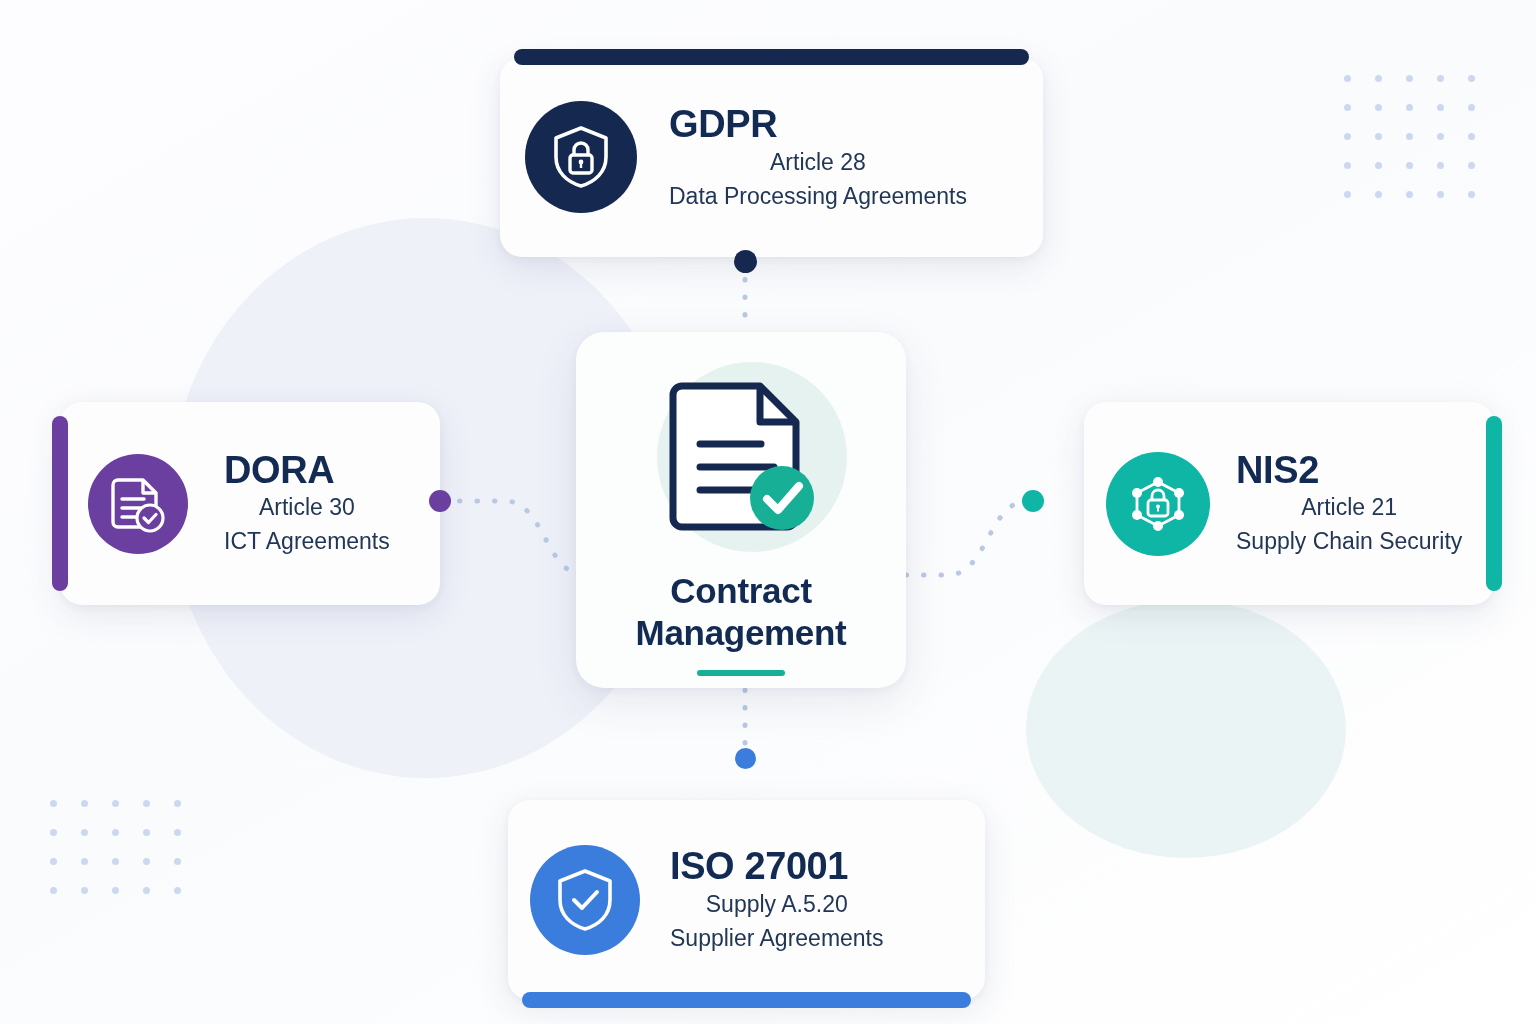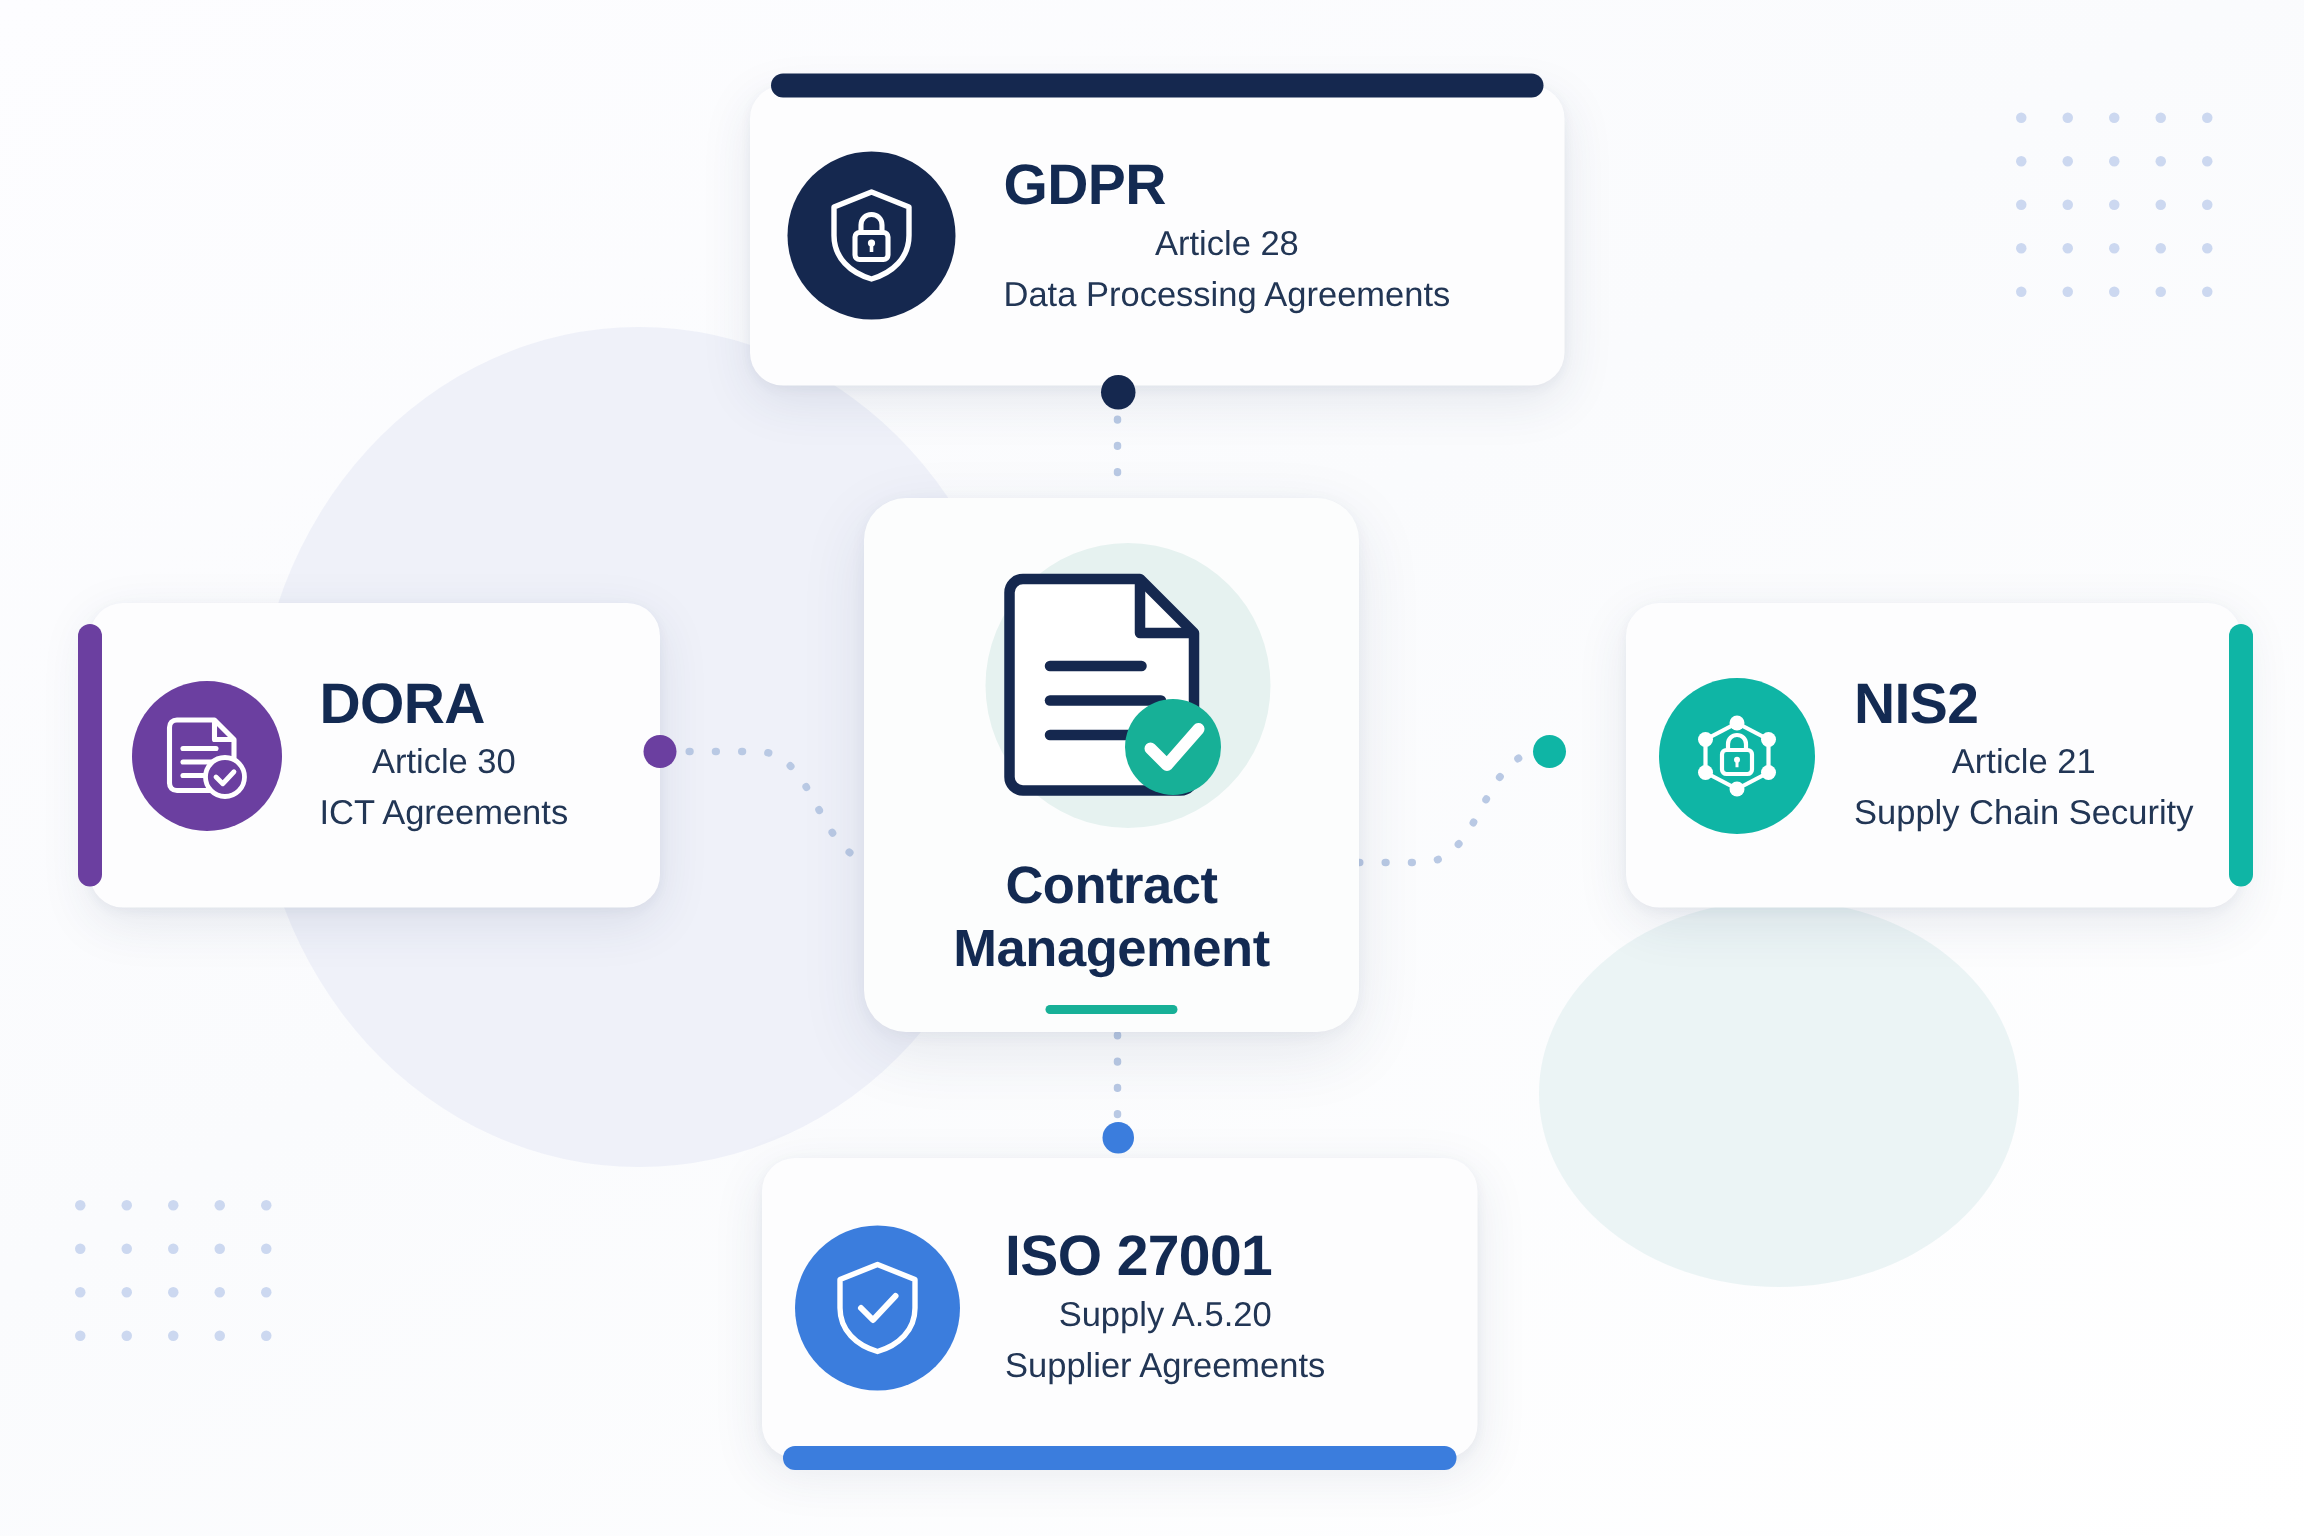--- a/index.html
+++ b/index.html
@@ -165,35 +165,35 @@
   #card-gdpr .card-text { margin-left: 32px; margin-top: 4px; }
 
   #card-dora {
     left: 60px;
     top: 402px;
     width: 380px;
     height: 203px;
     padding-left: 28px;
   }
   #card-dora .icon-circle { width: 100px; height: 100px; background: #6b3fa0; }
-  #card-dora .card-text { margin-left: 25px; margin-top: 2px; }
+  #card-dora .card-text { margin-left: 36px; margin-top: 2px; }
 
   #card-nis2 {
     left: 1084px;
     top: 402px;
     width: 410px;
     height: 203px;
     padding-left: 22px;
   }
   #card-nis2 .icon-circle { width: 104px; height: 104px; background: #0fb5a5; }
   #card-nis2 .card-text { margin-left: 26px; margin-top: 2px; }
 
   #card-iso {
     left: 508px;
-    top: 772px;
+    top: 800px;
     width: 477px;
     height: 200px;
     padding-left: 22px;
   }
   #card-iso .icon-circle { width: 110px; height: 110px; background: #3b7ddd; }
   #card-iso .card-text { margin-left: 30px; margin-top: 2px; }
 
   
   #card-hub {
     left: 576px;

